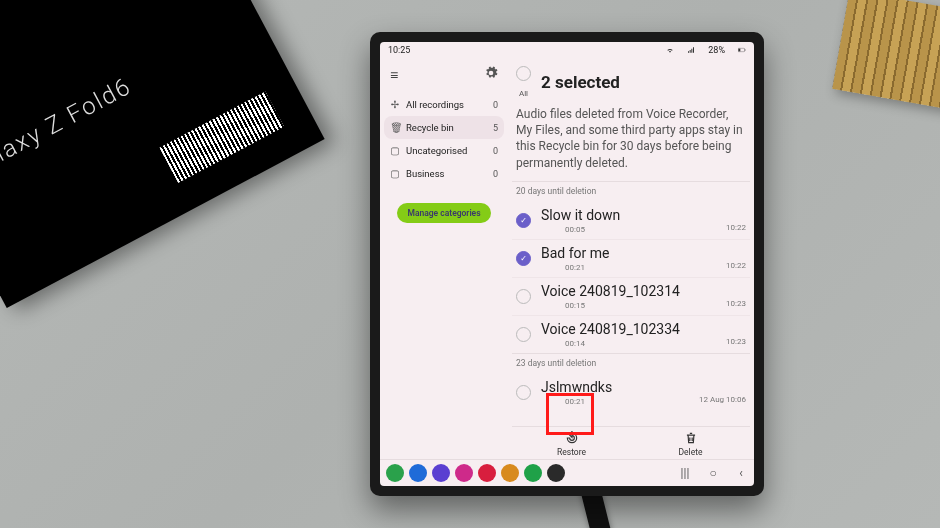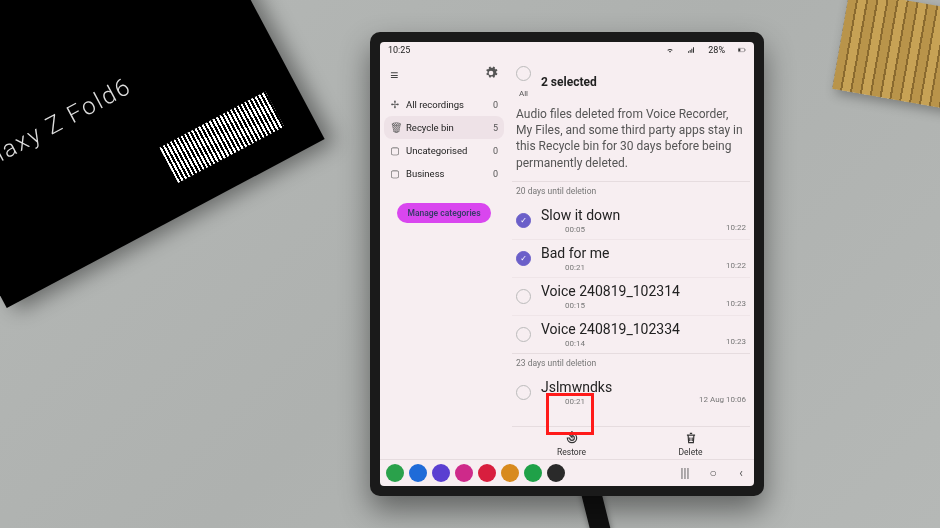--- a/index.html
+++ b/index.html
@@ -107,40 +107,40 @@
     border-radius: 8px;
     font-size:9.5px;
     color:#222;
   }
   .cat.active { background:#eee2e7; }
   .cat .cnt { margin-left:auto; font-size:9px; color:#555; }
   .cat .ic { width:10px; display:inline-block; text-align:center; color:#555; font-size:10px;}
   .manage {
     margin: 18px auto 0 auto;
     padding: 5px 10px;
-    background:#d946ef;
+    background:#84cc16;
     border-radius: 14px;
     font-size: 8.5px;
     color:#3a3a6a;
     font-weight:600;
     width:fit-content;
   }
   
   .content {
     flex:1;
     display:flex; flex-direction:column;
     padding: 4px 4px 0 4px;
     box-sizing:border-box;
     position:relative;
   }
   .selhdr { display:flex; align-items:center; gap:10px; padding:4px 4px 8px 4px;}
   .allcol { display:flex; flex-direction:column; align-items:center; gap:8px; font-size:8px; color:#555;}
   .ckb { width:13px; height:13px; border-radius:50%; border:1px solid #bbb; display:flex; align-items:center; justify-content:center;}
   .ckb.checked { background:#6b5fc9; border-color:#6b5fc9; color:#fff; font-size:8px;}
-  .title { font-size:12px; font-weight:700; color:#222;}
+  .title { font-size:17px; font-weight:700; color:#222;}
   .infotext { font-size:12px; color:#555; padding: 0 4px 10px 4px; line-height:1.35;}
   .grouphdr { font-size:8.5px; color:#777; padding: 4px 4px 6px 4px; border-top:1px solid #e6dcdf;}
   .row {
     display:flex; align-items:center; gap:10px;
     padding: 5px 4px;
   }
   .row + .row { border-top:1px solid #efe5e8; }
   .row .meta { display:flex; flex-direction:column; }
   .row .name { font-size:14px; color:#222;}
   .row .dur { font-size:8px; color:#777; margin-top:2px;margin-left:24px;}

